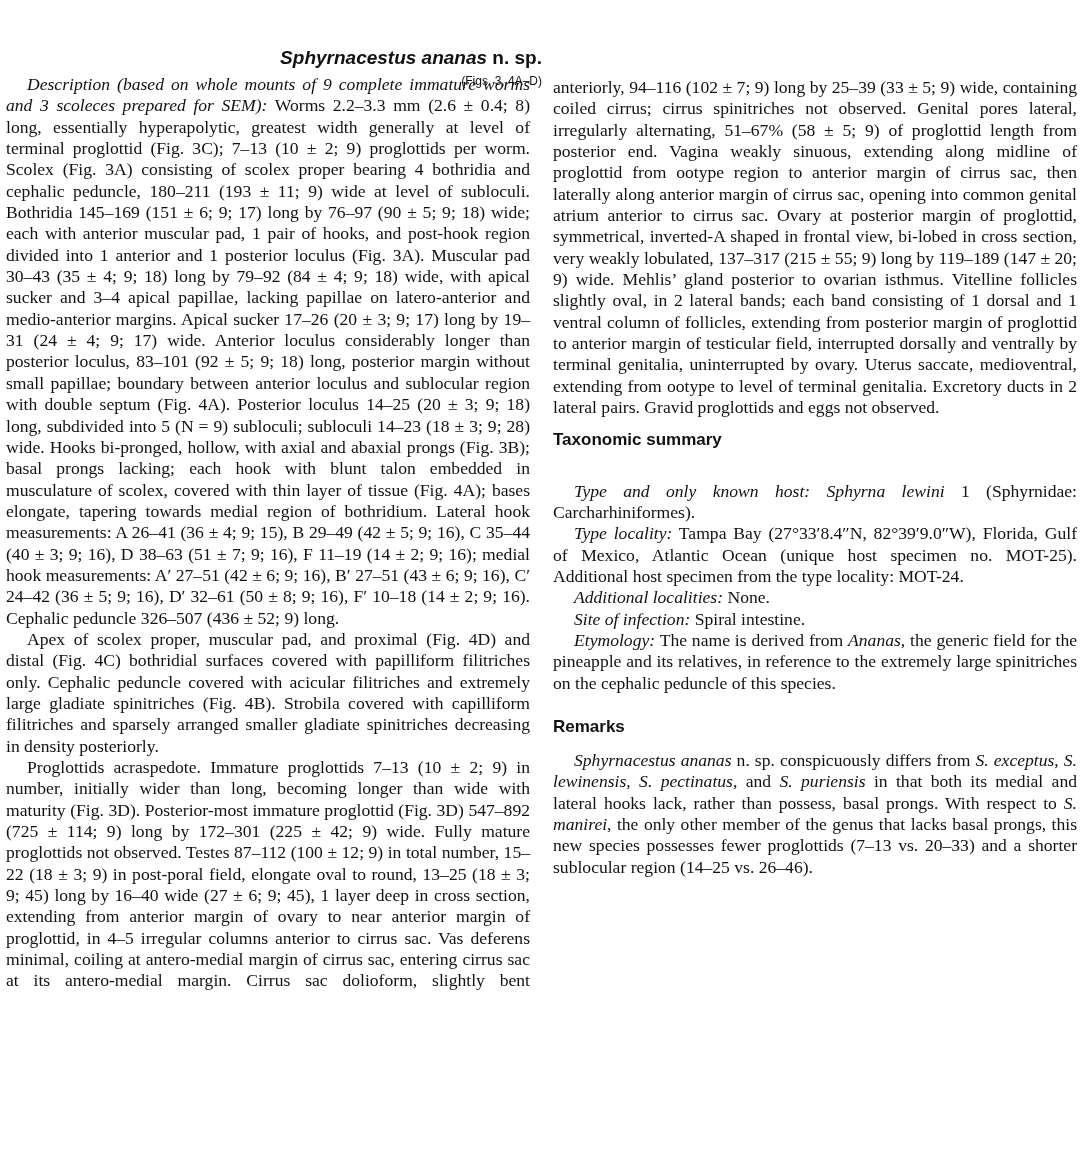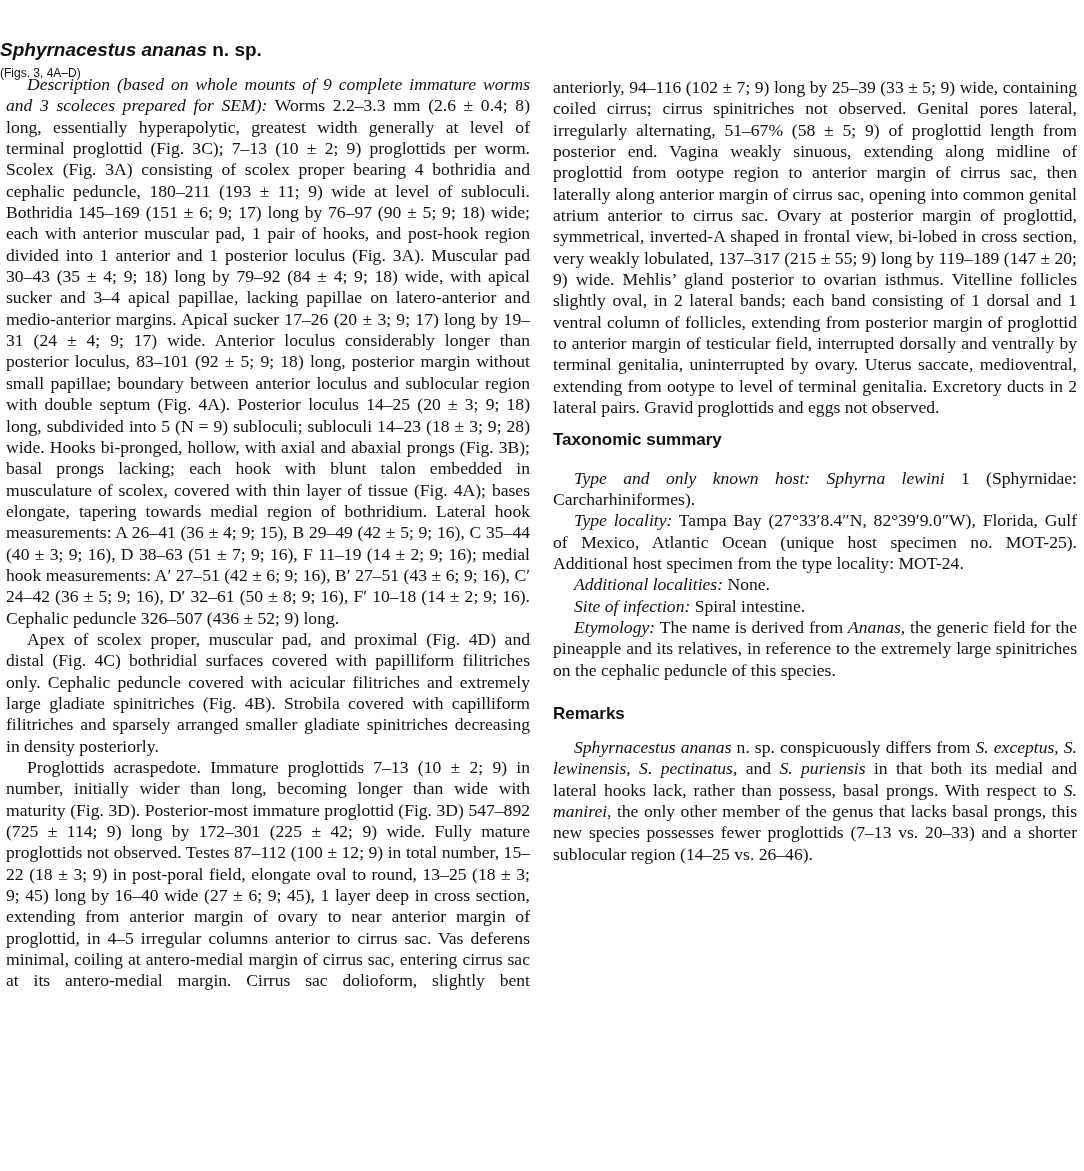--- a/index.html
+++ b/index.html
@@ -1,29 +1,29 @@
 <!DOCTYPE html>
 <html><head>
 <meta charset="utf-8">
 <style>
   html, body { margin: 0; padding: 0; background: #ffffff; }
   body { width: 1084px; height: 1171px; position: relative; overflow: hidden; color: #111; }
   .serif { font-family: "Liberation Serif", "DejaVu Serif", serif; }
   .sans { font-family: "Liberation Sans", "DejaVu Sans", sans-serif; }
-  #title-block { position: absolute; left: 0; width: 542px; top: 38px; text-align: left; }
+  #title-block { position: absolute; left: 0; width: 542px; top: 46px; text-align: right; }
   #title { font-size: 19px; font-weight: bold; margin: 0; line-height: 24px; }
   #title i { font-style: italic; }
   #subtitle { font-size: 12px; margin: 0; line-height: 22px; }
   .col { position: absolute; top: 74px; width: 524px; font-size: 17.6px; line-height: 21.35px; text-align: justify; }
   #col-left { left: 6px; }
   #col-right { left: 553px; top: 77px; }
   p { margin: 0; text-indent: 21px; }
   p.noindent { text-indent: 0; }
   h2 { font-family: "Liberation Sans", "DejaVu Sans", sans-serif; font-size: 17px; font-weight: bold; margin: 0; line-height: 21px; }
-  #h-tax { margin-top: 10px; margin-bottom: 18px; }
+  #h-tax { margin-top: 10px; margin-bottom: 31px; }
   #h-rem { margin-top: 22px; margin-bottom: 13px; }
   i { font-style: italic; }
   .last-left { text-align-last: justify; }
 </style>
 </head>
 <body>
 
 <div id="title-block">
   <p id="title" class="sans noindent"><i>Sphyrnacestus ananas</i><span> n. sp.</span></p>
   <p id="subtitle" class="sans noindent">(Figs. 3, 4A–D)</p>

